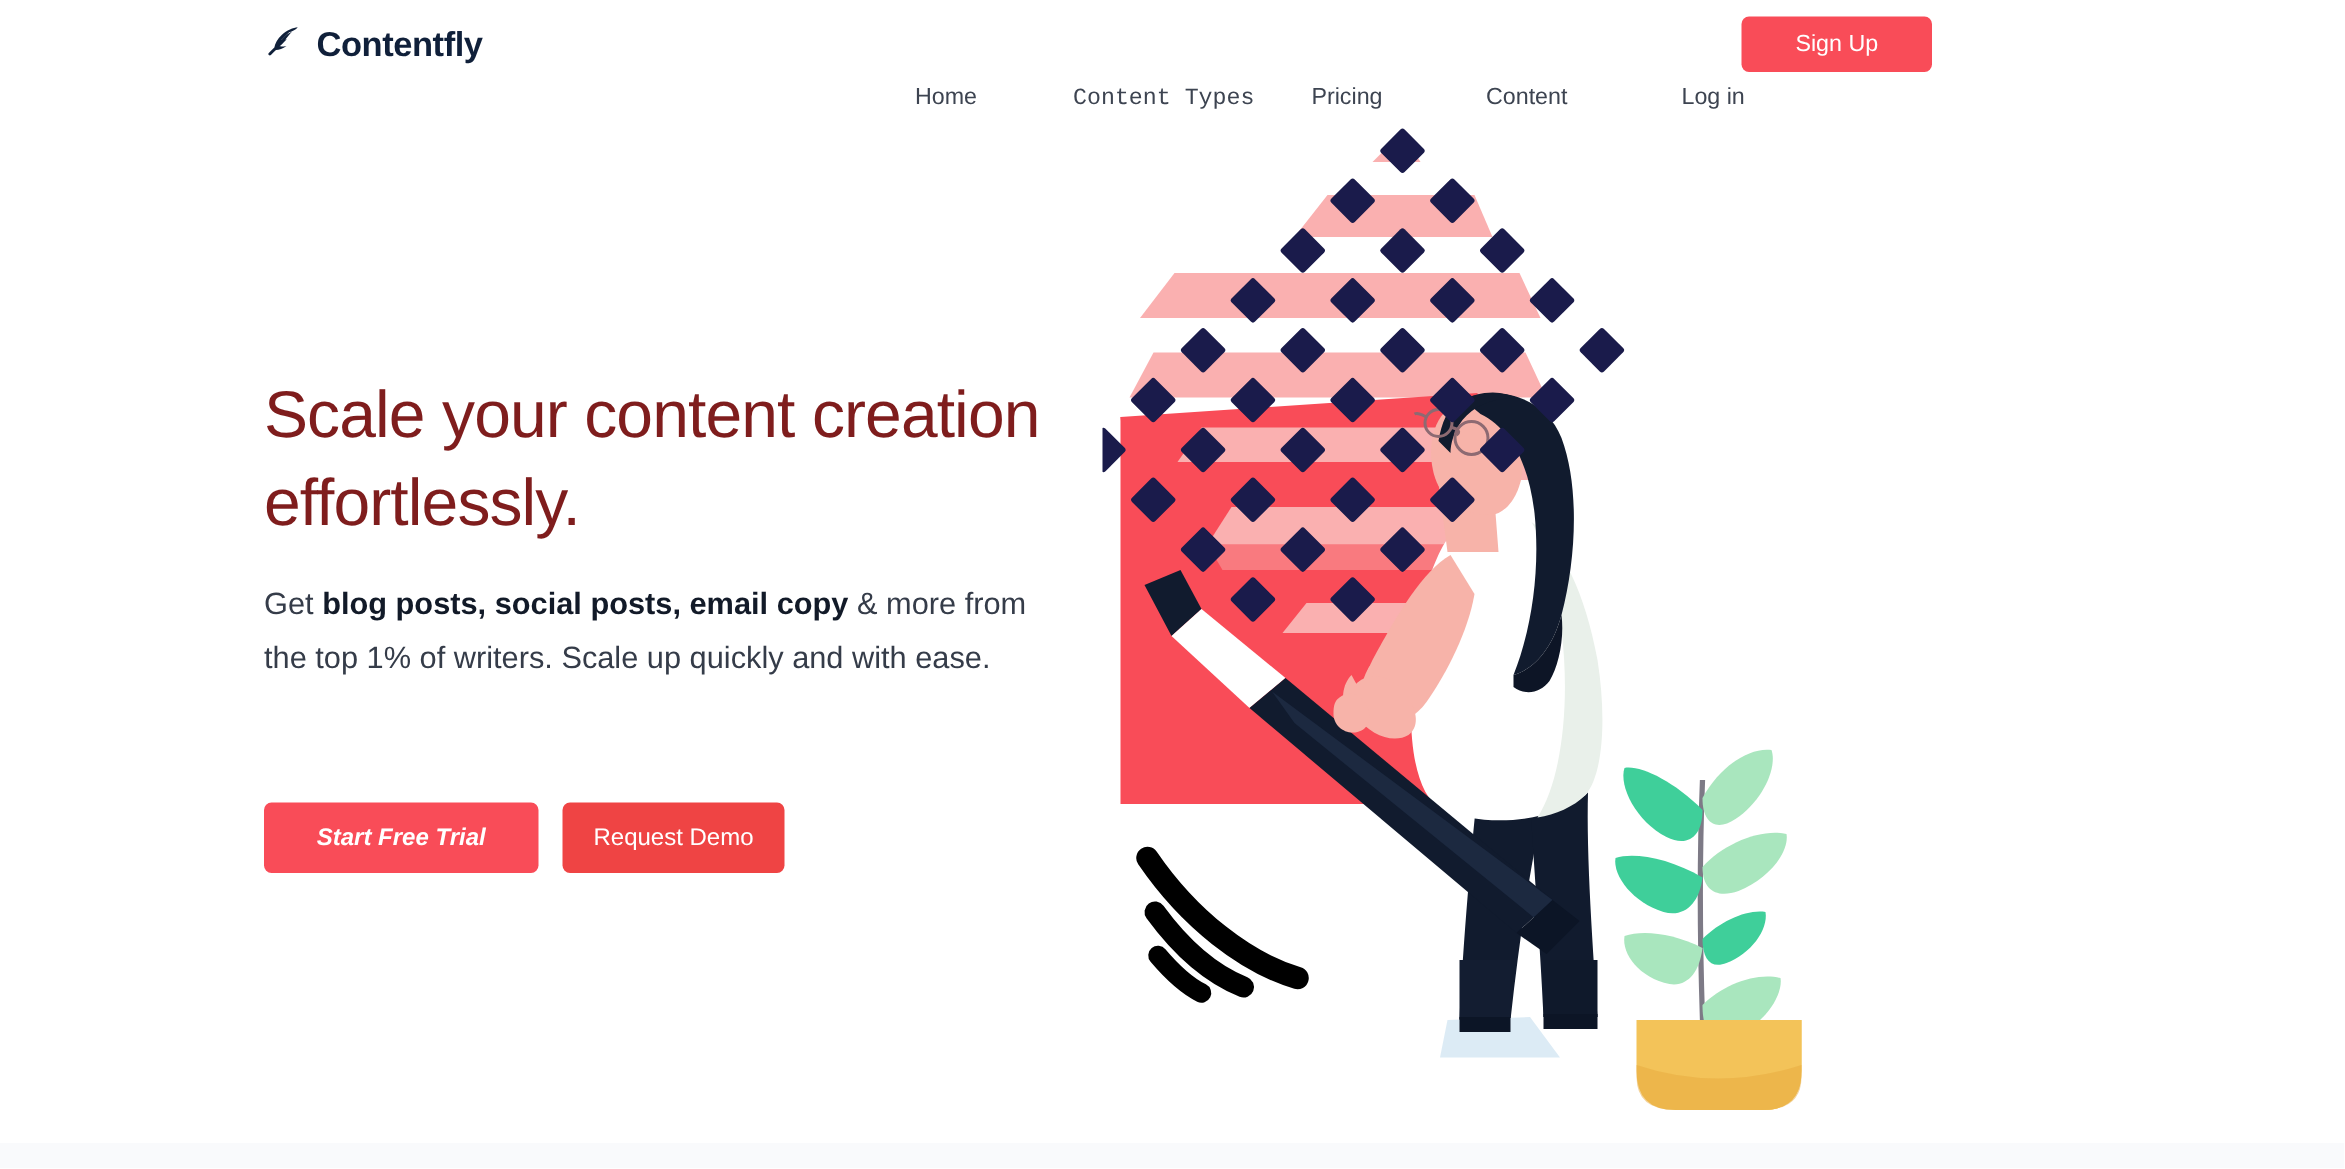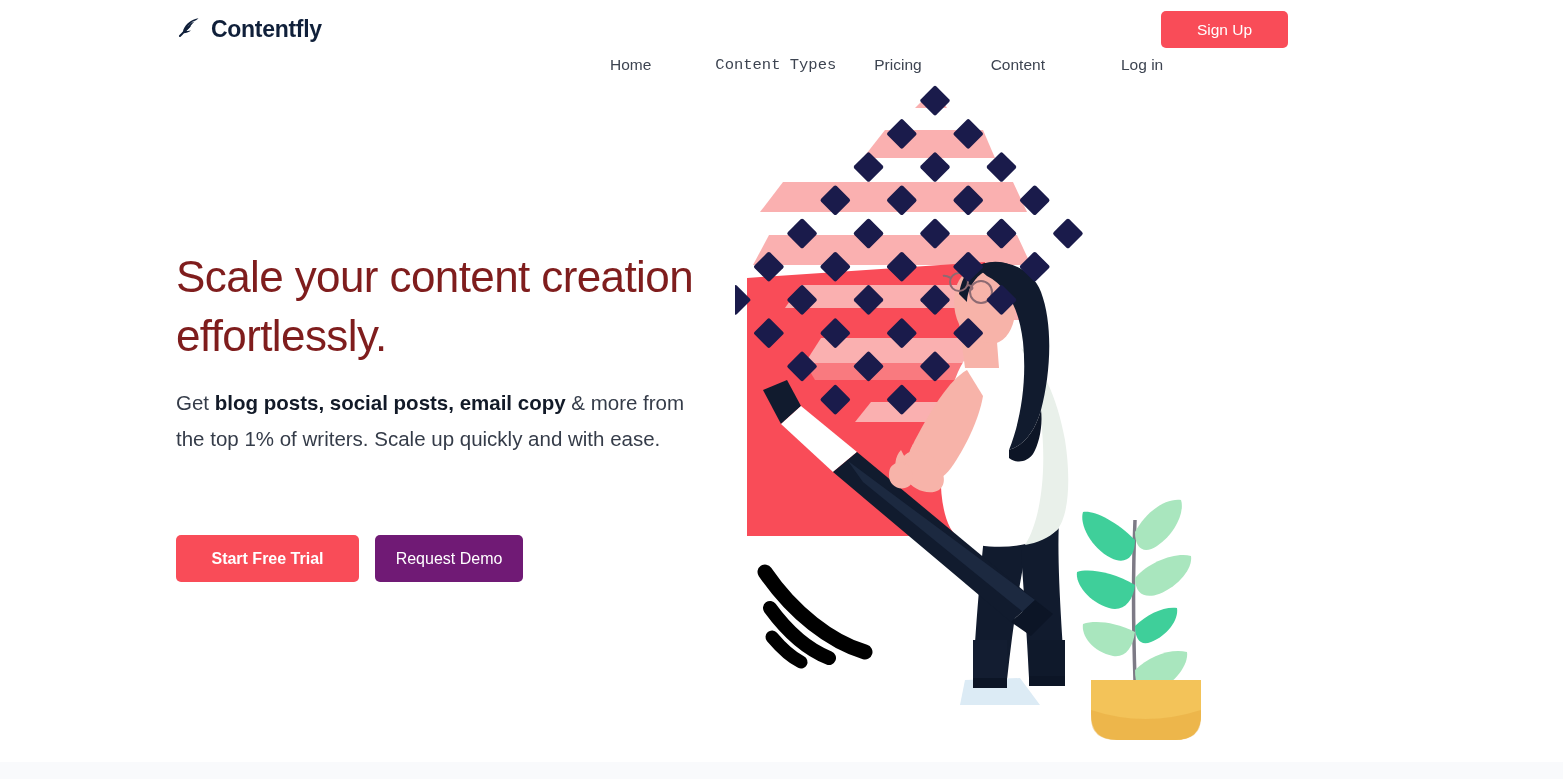--- a/index.html
+++ b/index.html
@@ -125,25 +125,26 @@
     background: #F94C58;
     border: none;
     border-radius: 5px;
     color: #ffffff;
     font-family: "Liberation Sans", sans-serif;
     font-size: 16px;
     font-weight: bold;
     cursor: pointer;
     padding: 0;
     margin-right: 16px;
+    font-style: italic;
   }
   .btn-dark {
     width: 148px;
     height: 47px;
-    background: #701a75;
+    background: #ef4444;
     border: none;
     border-radius: 5px;
     color: #ffffff;
     font-family: "Liberation Sans", sans-serif;
     font-size: 16px;
     font-weight: normal;
     cursor: pointer;
     padding: 6px;
   }
 

